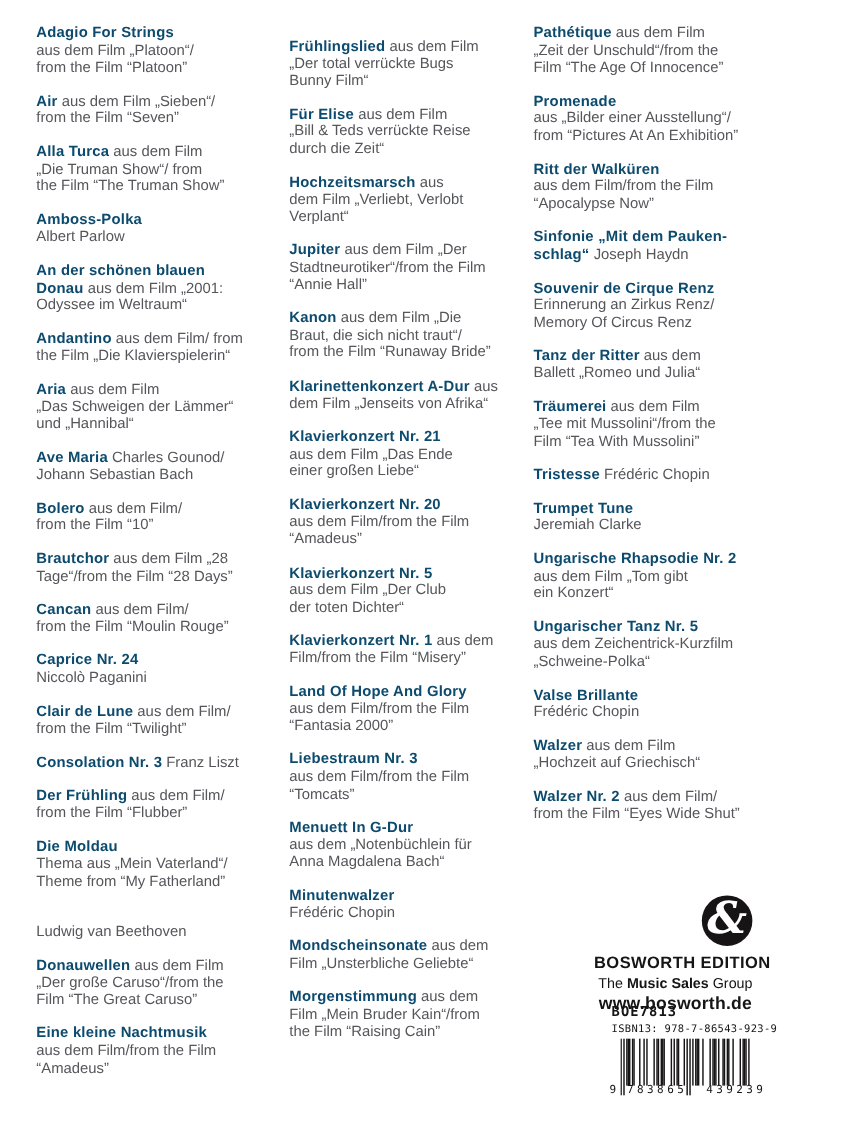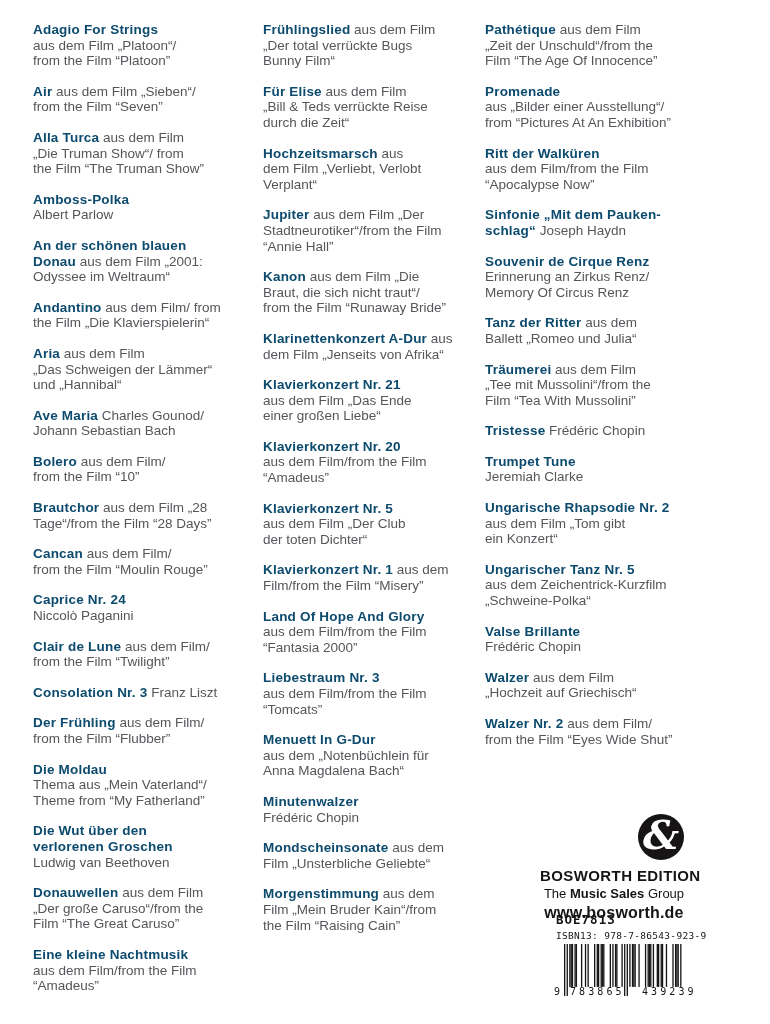--- a/index.html
+++ b/index.html
@@ -4,21 +4,21 @@
 <style>
   html,body{margin:0;padding:0;}
   body{
     width:770px;height:1024px;background:#ffffff;position:relative;overflow:hidden;
     font-family:"Liberation Sans", sans-serif;
     -webkit-font-smoothing:antialiased;
   }
   .columns{position:absolute;left:33px;top:22px;display:flex;}
   .col{flex:0 0 auto;}
   .col-1{width:230px;}
-  .col-2{width:222px;}
+  .col-2{width:222px;margin-top:12px;}
   .col-3{width:226px;}
   .entry{
     margin:0 0 15px 0;
     font-size:13.5px;line-height:15.6px;
     color:#55565a;
     white-space:pre-line;
   }
   .entry b{
     color:#0c4a6e;font-weight:bold;letter-spacing:0.2px;
   }
@@ -81,22 +81,21 @@
       <p class="entry"><b>Caprice Nr. 24</b><span>
 Niccolò Paganini</span></p>
       <p class="entry"><b>Clair de Lune</b><span> aus dem Film/
 from the Film “Twilight”</span></p>
       <p class="entry"><b>Consolation Nr. 3</b><span> Franz Liszt</span></p>
       <p class="entry"><b>Der Frühling</b><span> aus dem Film/
 from the Film “Flubber”</span></p>
       <p class="entry"><b>Die Moldau</b><span>
 Thema aus „Mein Vaterland“/
 Theme from “My Fatherland”</span></p>
-      <p class="entry"><b>Die Wut über den
-verlorenen Groschen</b><span>
+      <p class="entry"><span>
 Ludwig van Beethoven</span></p>
       <p class="entry"><b>Donauwellen</b><span> aus dem Film
 „Der große Caruso“/from the
 Film “The Great Caruso”</span></p>
       <p class="entry"><b>Eine kleine Nachtmusik</b><span>
 aus dem Film/from the Film
 “Amadeus”</span></p>
     </div>
     <div class="col col-2">
       <p class="entry"><b>Frühlingslied</b><span> aus dem Film

